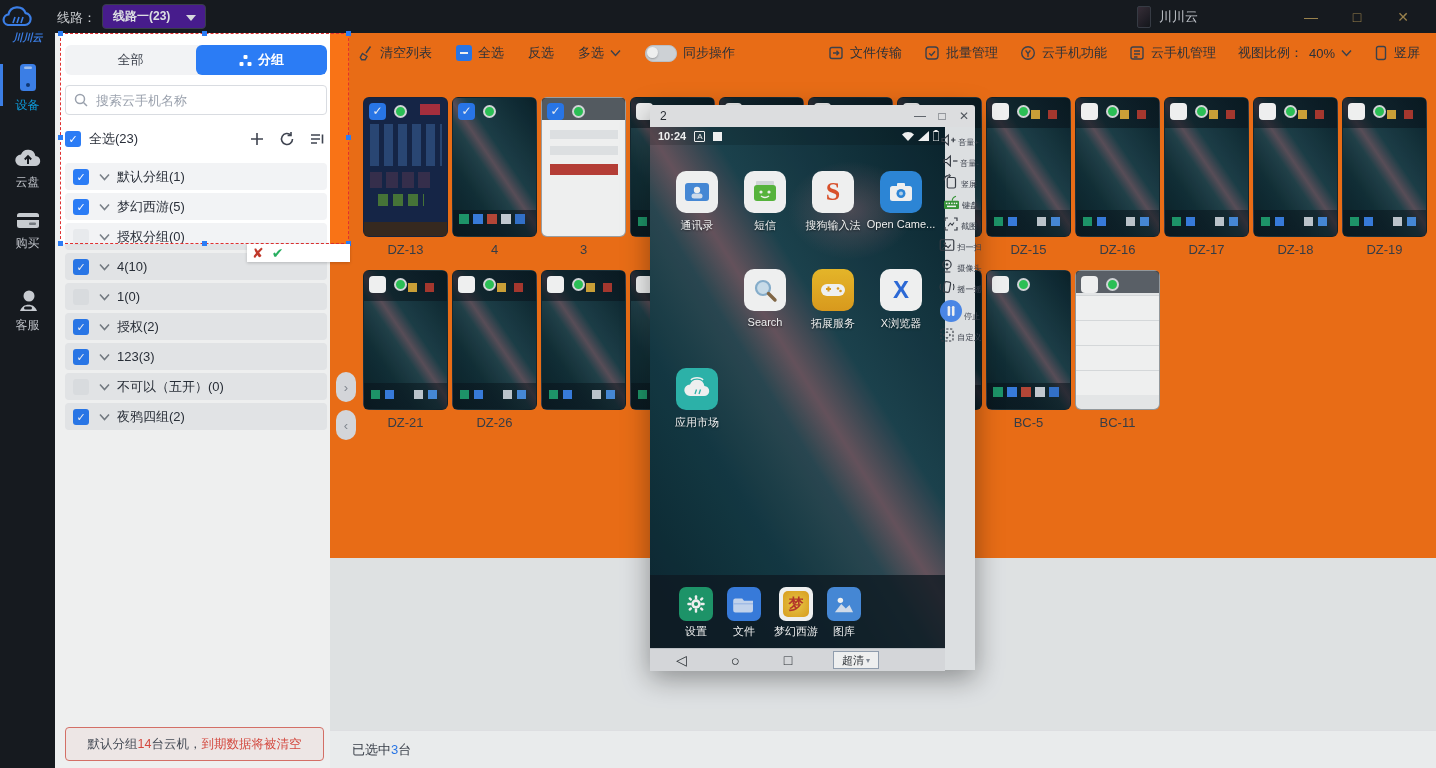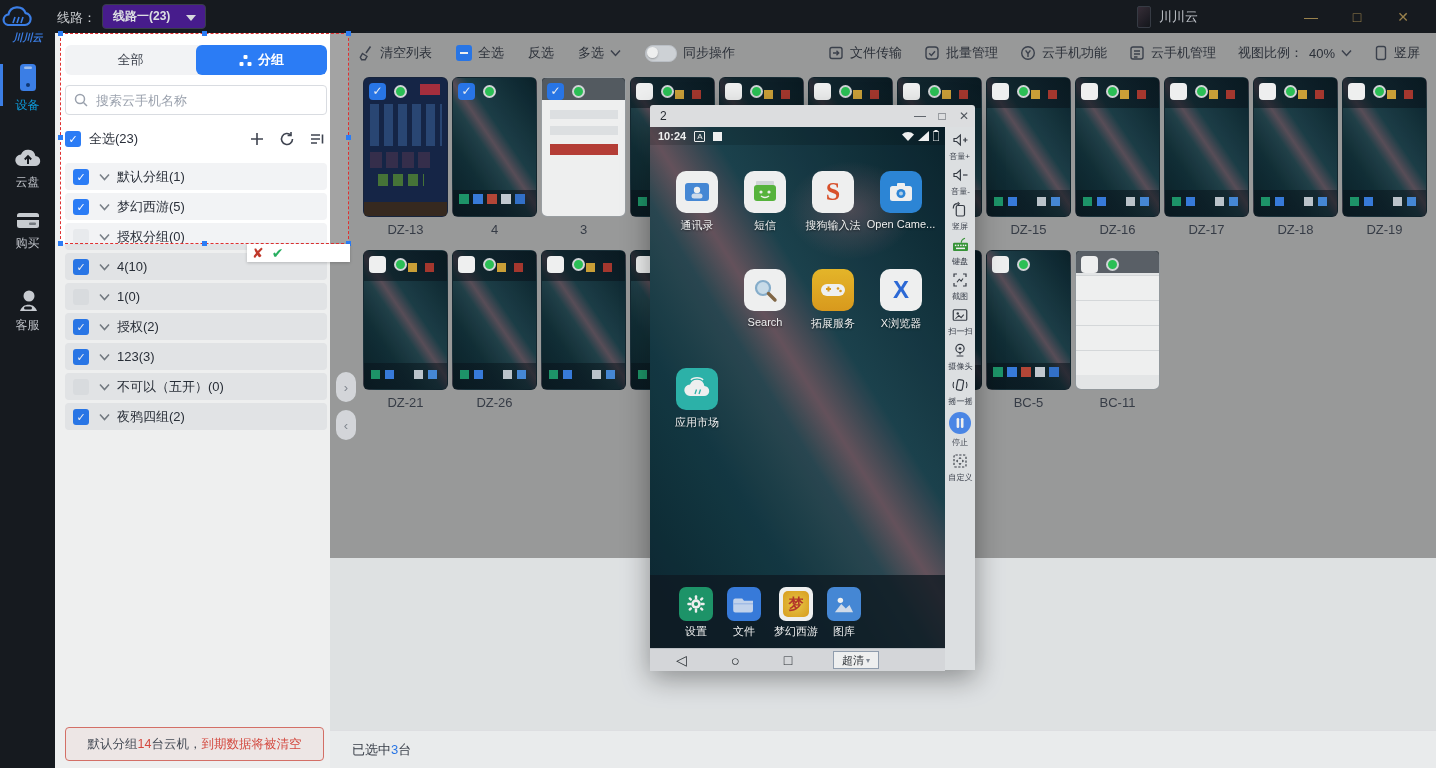--- a/index.html
+++ b/index.html
@@ -60,32 +60,32 @@
   .group-row .chev{margin:0 7px 0 10px;}
   .g-label{font-size:13px;color:#2b303a;}
   #panel-footer{position:absolute;left:10px;top:694px;width:257px;height:32px;border:1px solid #e2766c;
     border-radius:4px;background:#fef6f5;display:flex;align-items:center;justify-content:center;
     font-size:12.5px;color:#4a4f5a;}
   .warn-red{color:#e34d43;}
   
   .pill{position:absolute;width:20px;height:30px;background:#e2e4e8;border-radius:10px;z-index:6;
     display:flex;align-items:center;justify-content:center;color:#8a8f98;font-size:13px;cursor:pointer;}
   
-  #main{position:absolute;left:330px;top:33px;width:1106px;height:525px;background:#a3a3a3;}
+  #main{position:absolute;left:330px;top:33px;width:1106px;height:525px;background:#f97316;}
   #toolbar{position:absolute;left:0;top:5px;width:1106px;height:30px;display:flex;align-items:center;}
   .tool-item{display:flex;align-items:center;gap:6px;font-size:13px;color:#2f333c;cursor:pointer;white-space:nowrap;}
   #tool-left{display:flex;align-items:center;gap:24px;margin-left:28px;}
   #tool-right{position:absolute;right:16px;top:0;height:30px;display:flex;align-items:center;gap:22px;}
   .cb-ind{width:16px;height:16px;border-radius:3px;background:var(--accent);position:relative;}
   .cb-ind::after{content:"";position:absolute;left:4px;top:7px;width:8px;height:2px;background:#fff;}
   .toggle{width:30px;height:15px;border-radius:8px;background:#dcdfe3;border:1px solid #c8ccd2;position:relative;}
   .toggle::after{content:"";position:absolute;left:1px;top:1px;width:11px;height:11px;border-radius:50%;background:#fff;
     box-shadow:0 1px 2px rgba(0,0,0,.25);}
   
-  #grid{position:absolute;left:33px;top:44px;width:1064px;display:grid;
+  #grid{position:absolute;left:33px;top:64px;width:1064px;display:grid;
     grid-template-columns:repeat(12,85px);column-gap:4px;row-gap:9px;}
   .device-card{position:relative;width:85px;height:164px;cursor:pointer;}
   .dc-screen{position:absolute;left:0;top:0;width:83px;height:138px;border:1px solid rgba(28,38,48,.4);
     border-radius:6px;overflow:hidden;background:var(--gx);}
   .dc-label{position:absolute;left:-6px;right:-6px;top:145px;text-align:center;font-size:13px;color:#3a3f4a;}
   .dc-check{position:absolute;left:5px;top:5px;width:17px;height:17px;border-radius:4px;background:#fff;}
   .dc-check.checked{background:var(--accent);}
   .dc-check.checked::after{content:"✓";position:absolute;left:0;top:0;width:17px;height:17px;line-height:17px;
     text-align:center;color:#fff;font-size:12px;font-weight:bold;}
   .dc-dot{position:absolute;left:30px;top:7px;width:9px;height:9px;border-radius:50%;background:#2ecc5a;
@@ -165,21 +165,21 @@
   .dock-tile{width:34px;height:34px;border-radius:7px;display:flex;align-items:center;justify-content:center;}
   .dock-label{color:#fff;font-size:11px;margin-top:3px;white-space:nowrap;}
   #pw-navbar{position:absolute;left:0;top:543px;width:295px;height:22px;background:#e3e5e8;
     border-top:1px solid #c9cdd2;display:flex;align-items:center;}
   .nav-ic{font-size:14px;color:#2f3338;cursor:pointer;}
   #quality-btn{position:absolute;left:183px;top:2px;width:44px;height:16px;border:1px solid #9aa7b8;
     background:#fff;font-size:11px;color:#2f3338;display:flex;align-items:center;justify-content:center;
     cursor:pointer;gap:2px;}
   #pw-rail{position:absolute;left:295px;top:22px;width:30px;height:543px;background:#eceef0;
     display:flex;flex-direction:column;align-items:center;padding-top:4px;box-sizing:border-box;}
-  .rail-item{display:flex;flex-direction:column;align-items:center;margin-bottom:3px;cursor:pointer;}
+  .rail-item{display:flex;flex-direction:row;align-items:flex-end;margin-bottom:3px;cursor:pointer;}
   .rail-label{font-size:9px;color:#3f4450;margin-top:1px;white-space:nowrap;transform:scale(.9);}
   
   #capture-region{position:absolute;left:60px;top:33px;width:287px;height:209px;z-index:60;
     border:1px dashed #e03030;box-shadow:0 0 0 9999px rgba(20,22,28,.07);pointer-events:none;}
   .handle{position:absolute;width:5px;height:5px;background:#2b7cf5;}
   #cap-toolbar{position:absolute;left:186px;top:210px;width:98px;height:18px;background:#fff;
     box-shadow:0 1px 3px rgba(0,0,0,.2);display:flex;align-items:center;gap:8px;padding-left:5px;
     pointer-events:auto;}
   #cap-cancel{color:#c0392b;font-size:14px;font-weight:bold;cursor:pointer;line-height:1;}
   #cap-confirm{color:#27ae60;font-size:14px;font-weight:bold;cursor:pointer;line-height:1;}

